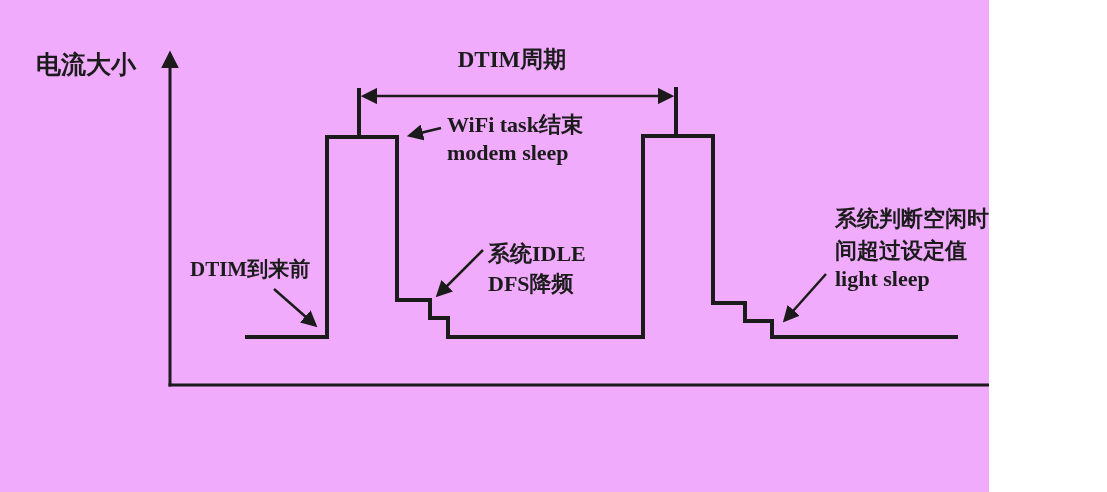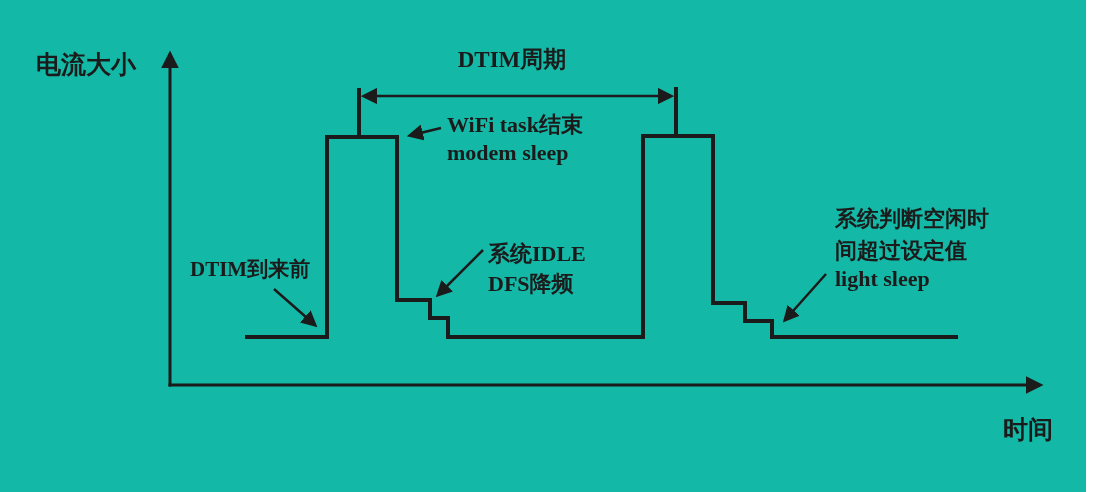--- a/index.html
+++ b/index.html
@@ -3,23 +3,23 @@
 <meta charset="utf-8">
 <style>
   html, body {
     margin: 0;
     padding: 0;
     background: #ffffff;
     font-family: "Liberation Serif", "DejaVu Serif", serif;
   }
   .canvas {
     position: relative;
-    width: 1086px;
+    width: 989px;
     height: 492px;
-    background: #14b8a6;
+    background: #f0abfc;
     overflow: hidden;
   }
   svg text {
     font-family: "Liberation Serif", "DejaVu Serif", serif;
     font-weight: bold;
     fill: #1b1b1b;
   }
   .axis-label { font-size: 25px; }
   .title-label { font-size: 23px; }
   .ann-label { font-size: 22px; }

